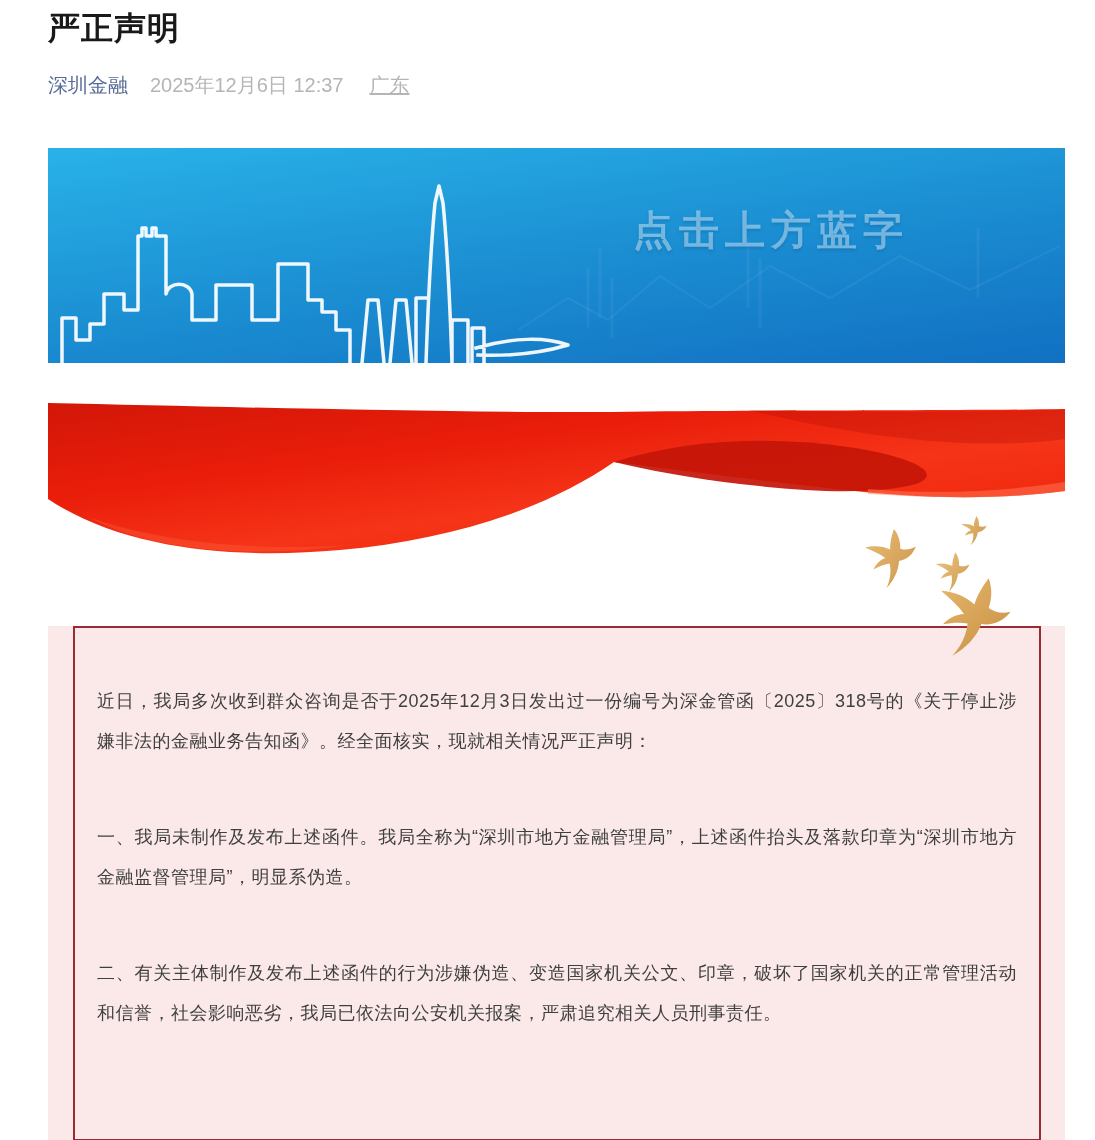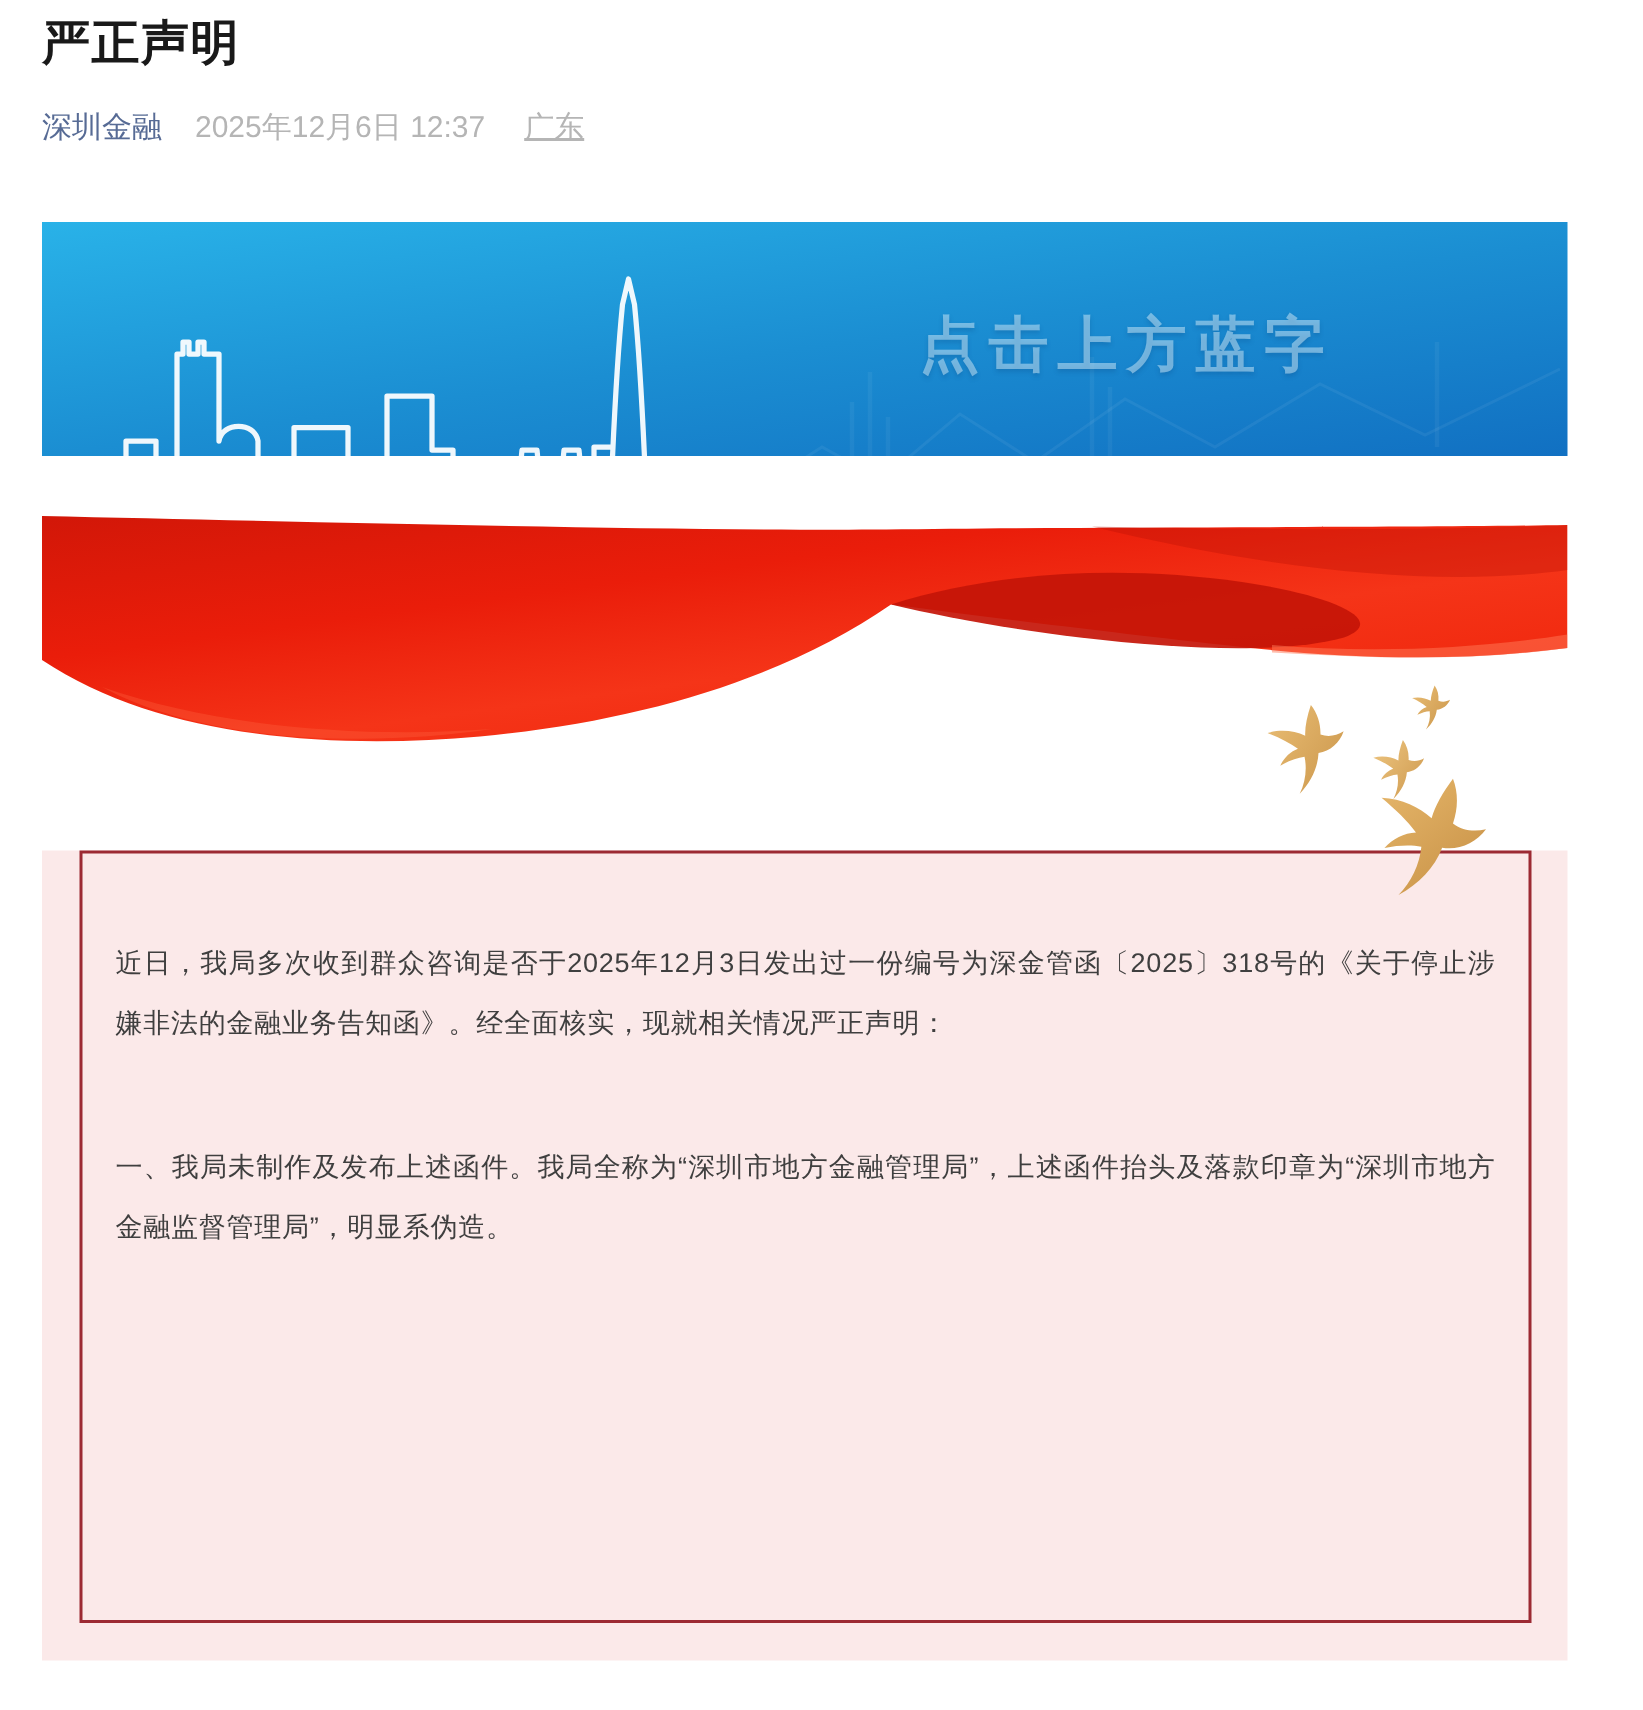--- a/index.html
+++ b/index.html
@@ -7,37 +7,37 @@
     --banner-blue-top:#29b2e8; --banner-blue-mid:#1b8ed2; --banner-blue-bottom:#1170c2;
     --ribbon-red:#f32b12; --ribbon-red-dark:#c41508;
     --dove-gold:#ddab5f; --panel-pink:#fbe9e9; --panel-border:#9c2a33; --body-text:#3f3f3f;
   }
   *{margin:0;padding:0;box-sizing:border-box;}
   html,body{background:#ffffff;}
   body{
     width:1095px;height:1140px;overflow:hidden;
     font-family:"Liberation Sans","DejaVu Sans",sans-serif;
   }
-  .page{width:1095px;height:1140px;padding:8px 30px 0 28px;position:relative;}
+  .page{width:1095px;height:1140px;padding:8px 30px 0 48px;position:relative;}
   .content{width:1017px;position:relative;}
 
   h1.title{
     font-size:32px;line-height:40px;font-weight:bold;color:#191919;
     letter-spacing:1px;
   }
   .byline{
     margin-top:25px;height:24px;line-height:24px;font-size:20px;
     display:flex;align-items:center;
   }
   .byline .account{color:var(--accent-link);text-decoration:none;cursor:pointer;text-align:right;}
   .byline .meta{color:var(--meta-gray);margin-left:22px;}
   .byline .loc{margin-left:26px;text-decoration:underline;}
 
   .banner{
-    margin-top:51px;width:1017px;height:156px;position:relative;overflow:hidden;
+    margin-top:51px;width:1017px;height:215px;position:relative;overflow:hidden;
     background:linear-gradient(172deg,var(--banner-blue-top) 0%,var(--banner-blue-mid) 52%,var(--banner-blue-bottom) 100%);
   }
   .banner svg.skyline{position:absolute;left:0;top:0;}
   .banner-caption{
     position:absolute;left:585px;top:58px;
     font-weight:bold;font-size:40px;line-height:48px;letter-spacing:6px;
     color:rgba(210,235,250,0.5);
     text-shadow:0 2px 3px rgba(10,70,130,0.25);
     white-space:nowrap;
   }
@@ -173,17 +173,18 @@
         <path d="M58,4 C52,16 48,27 47,37 C36,30 22,26 6,28 C18,35 29,42 37,50 C28,52 20,58 15,66
                  C25,62 35,60 43,60 C44,74 40,88 32,100 C46,89 56,74 59,58 C72,58 84,50 90,38
                  C81,42 72,42 64,38 C66,26 64,14 58,4 Z" fill="url(#dg4)"></path>
       </svg>
     </div>
 
     <section class="statement">
       <div class="statement-box">
         <p>近日，我局多次收到群众咨询是否于2025年12月3日发出过一份编号为深金管函〔2025〕318号的《关于停止涉嫌非法的金融业务告知函》。经全面核实，现就相关情况严正声明：</p>
         <p>一、我局未制作及发布上述函件。我局全称为“深圳市地方金融管理局”，上述函件抬头及落款印章为“深圳市地方金融监督管理局”，明显系伪造。</p>
+        <p>二、有关主体制作及发布上述函件的行为涉嫌伪造、变造国家机关公文、印章，破坏了国家机关的正常管理活动和信誉，社会影响恶劣，我局已依法向公安机关报案，严肃追究相关人员刑事责任。</p>
       </div>
     </section>
 
   </div>
 </main>
 
 </body></html>

